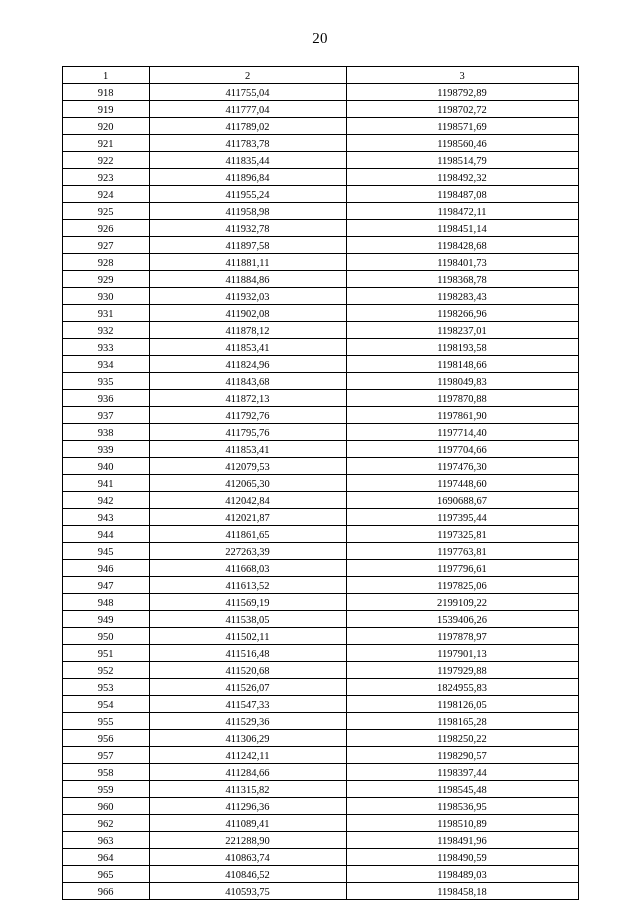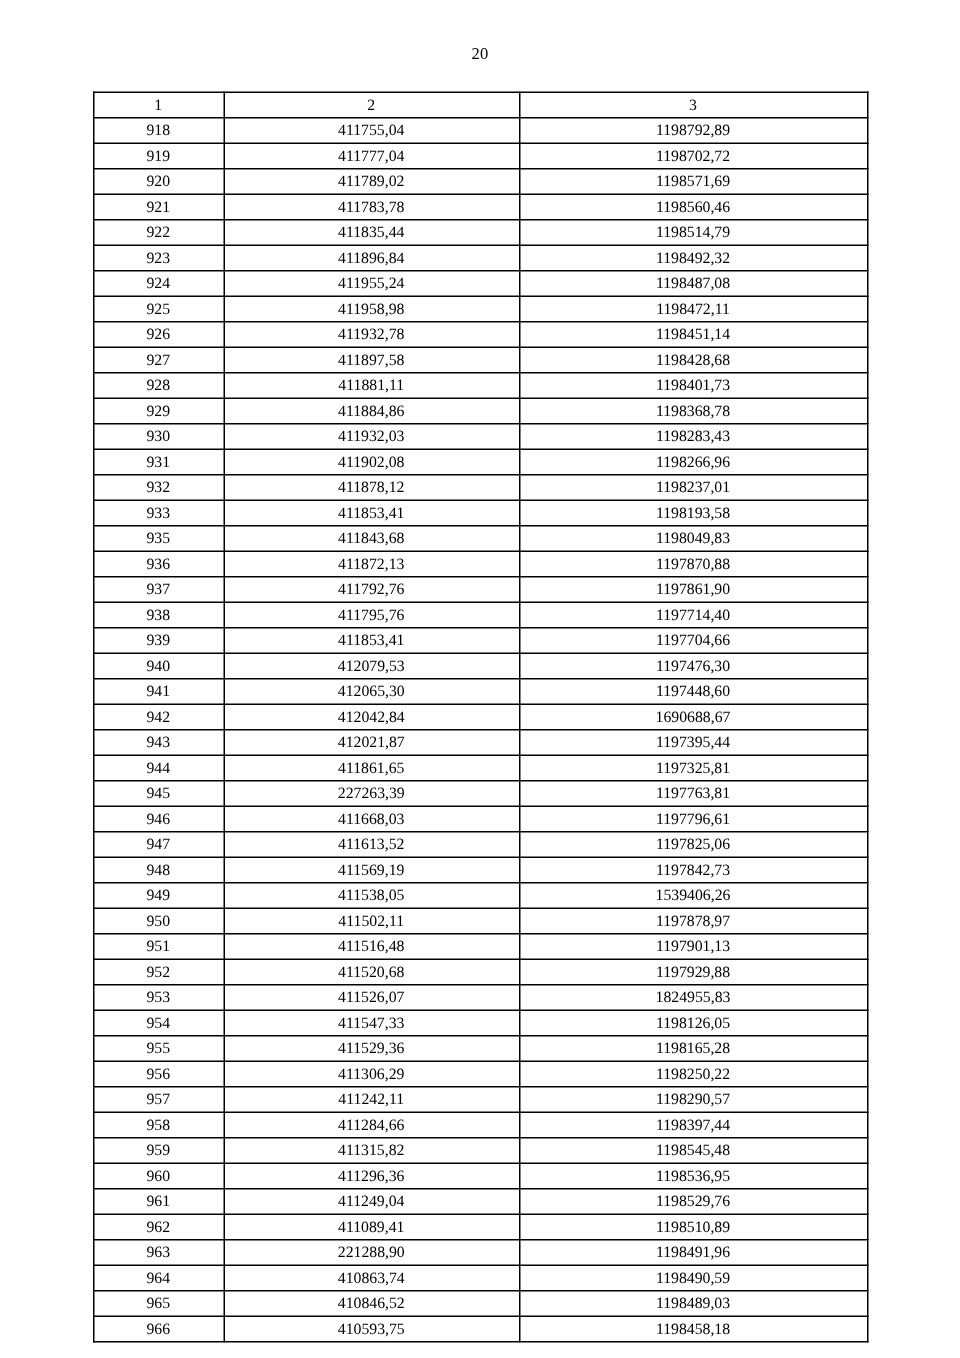--- a/index.html
+++ b/index.html
@@ -16,21 +16,21 @@
   }
   .page {
     width: 640px;
     height: 905px;
     box-sizing: border-box;
     padding: 0;
     position: relative;
   }
   .page-number {
     text-align: center;
-    font-size: 11px;
+    font-size: 15px;
     margin-top: 30px;
     margin-bottom: 0;
     letter-spacing: 0.2px;
   }
   .table-wrap {
     margin-top: 19px;
     display: flex;
     justify-content: center;
   }
   table.data-table {
@@ -150,20 +150,25 @@
             <td>932</td>
             <td>411878,12</td>
             <td>1198237,01</td>
           </tr>
           <tr>
             <td>933</td>
             <td>411853,41</td>
             <td>1198193,58</td>
           </tr>
           <tr>
+            <td>934</td>
+            <td>411824,96</td>
+            <td>1198148,66</td>
+          </tr>
+          <tr>
             <td>935</td>
             <td>411843,68</td>
             <td>1198049,83</td>
           </tr>
           <tr>
             <td>936</td>
             <td>411872,13</td>
             <td>1197870,88</td>
           </tr>
           <tr>
@@ -217,21 +222,21 @@
             <td>1197796,61</td>
           </tr>
           <tr>
             <td>947</td>
             <td>411613,52</td>
             <td>1197825,06</td>
           </tr>
           <tr>
             <td>948</td>
             <td>411569,19</td>
-            <td>1197842,73</td>
+            <td>2199109,22</td>
           </tr>
           <tr>
             <td>949</td>
             <td>411538,05</td>
             <td>1539406,26</td>
           </tr>
           <tr>
             <td>950</td>
             <td>411502,11</td>
             <td>1197878,97</td>
@@ -280,25 +285,20 @@
             <td>959</td>
             <td>411315,82</td>
             <td>1198545,48</td>
           </tr>
           <tr>
             <td>960</td>
             <td>411296,36</td>
             <td>1198536,95</td>
           </tr>
           <tr>
-            <td>961</td>
-            <td>411249,04</td>
-            <td>1198529,76</td>
-          </tr>
-          <tr>
             <td>962</td>
             <td>411089,41</td>
             <td>1198510,89</td>
           </tr>
           <tr>
             <td>963</td>
             <td>221288,90</td>
             <td>1198491,96</td>
           </tr>
           <tr>

